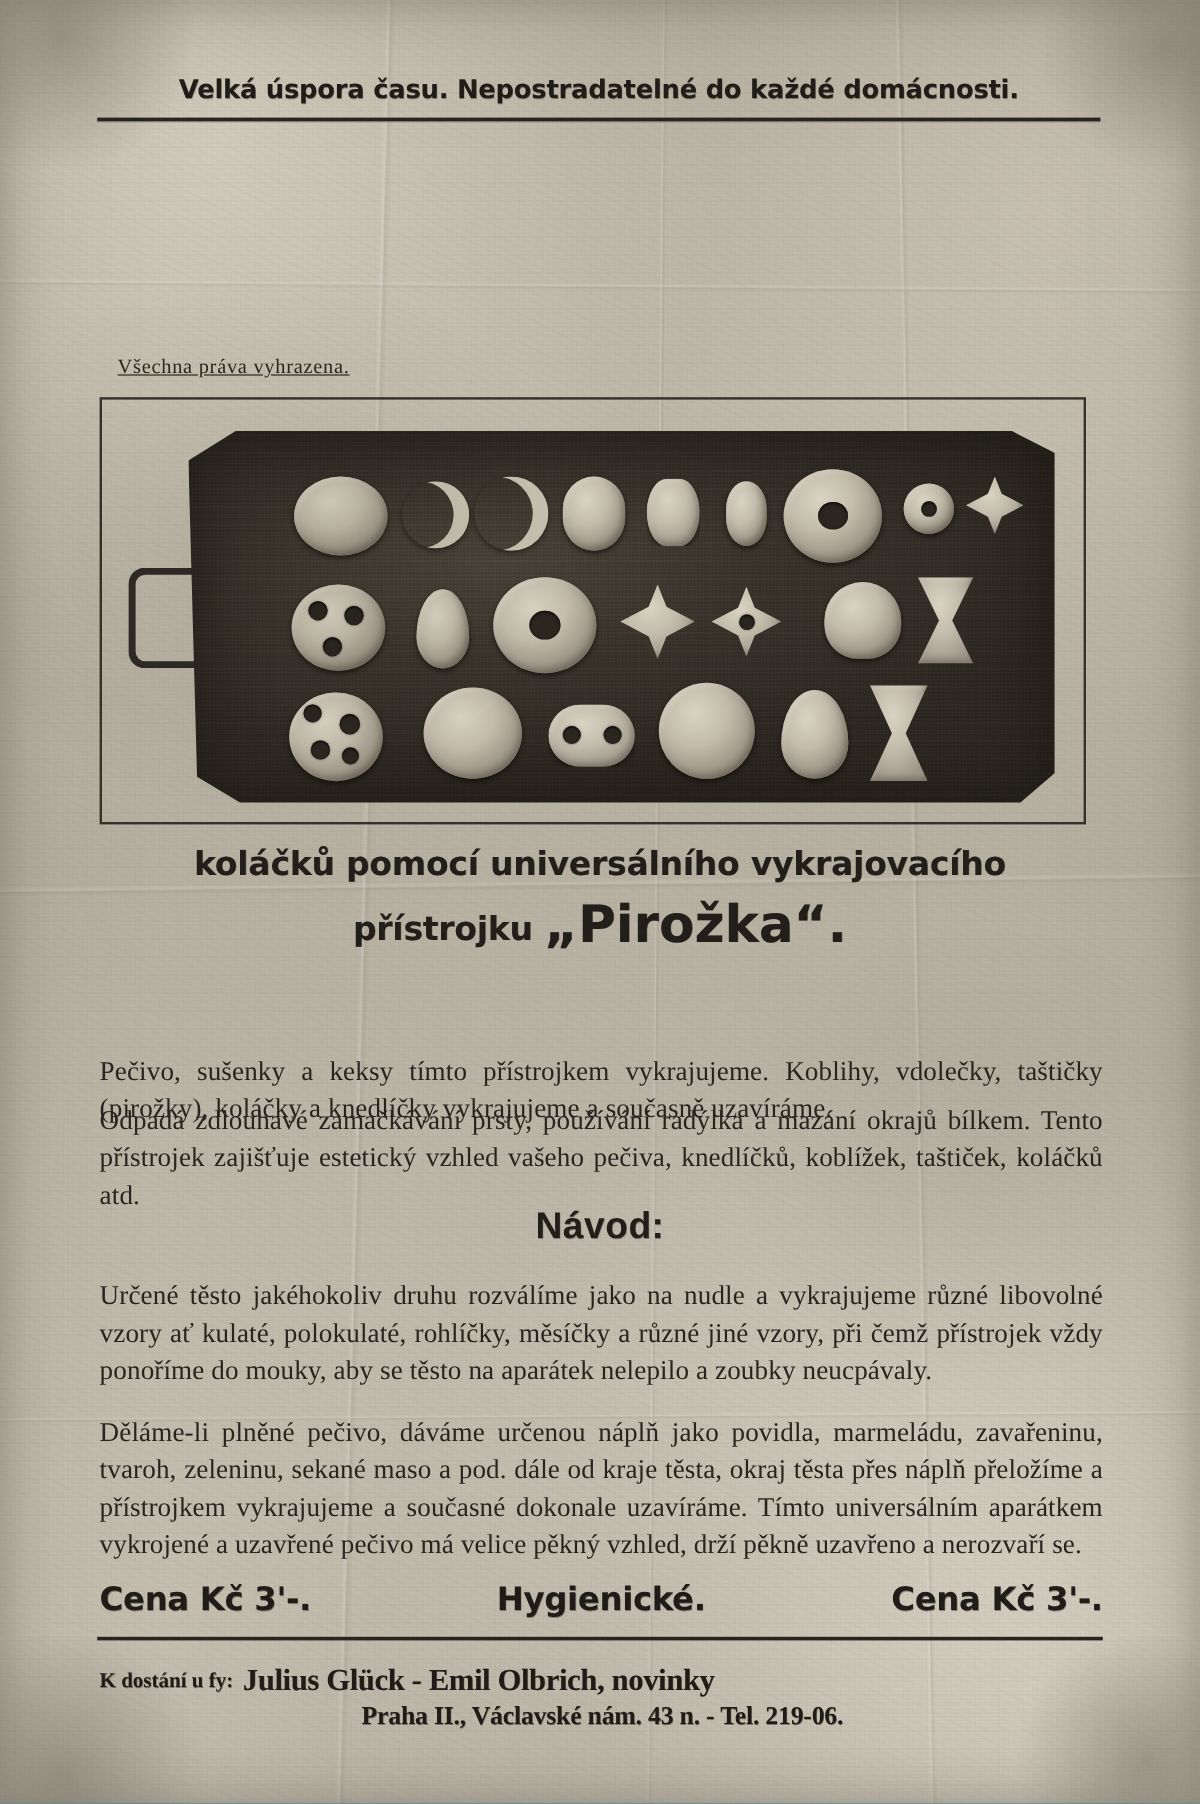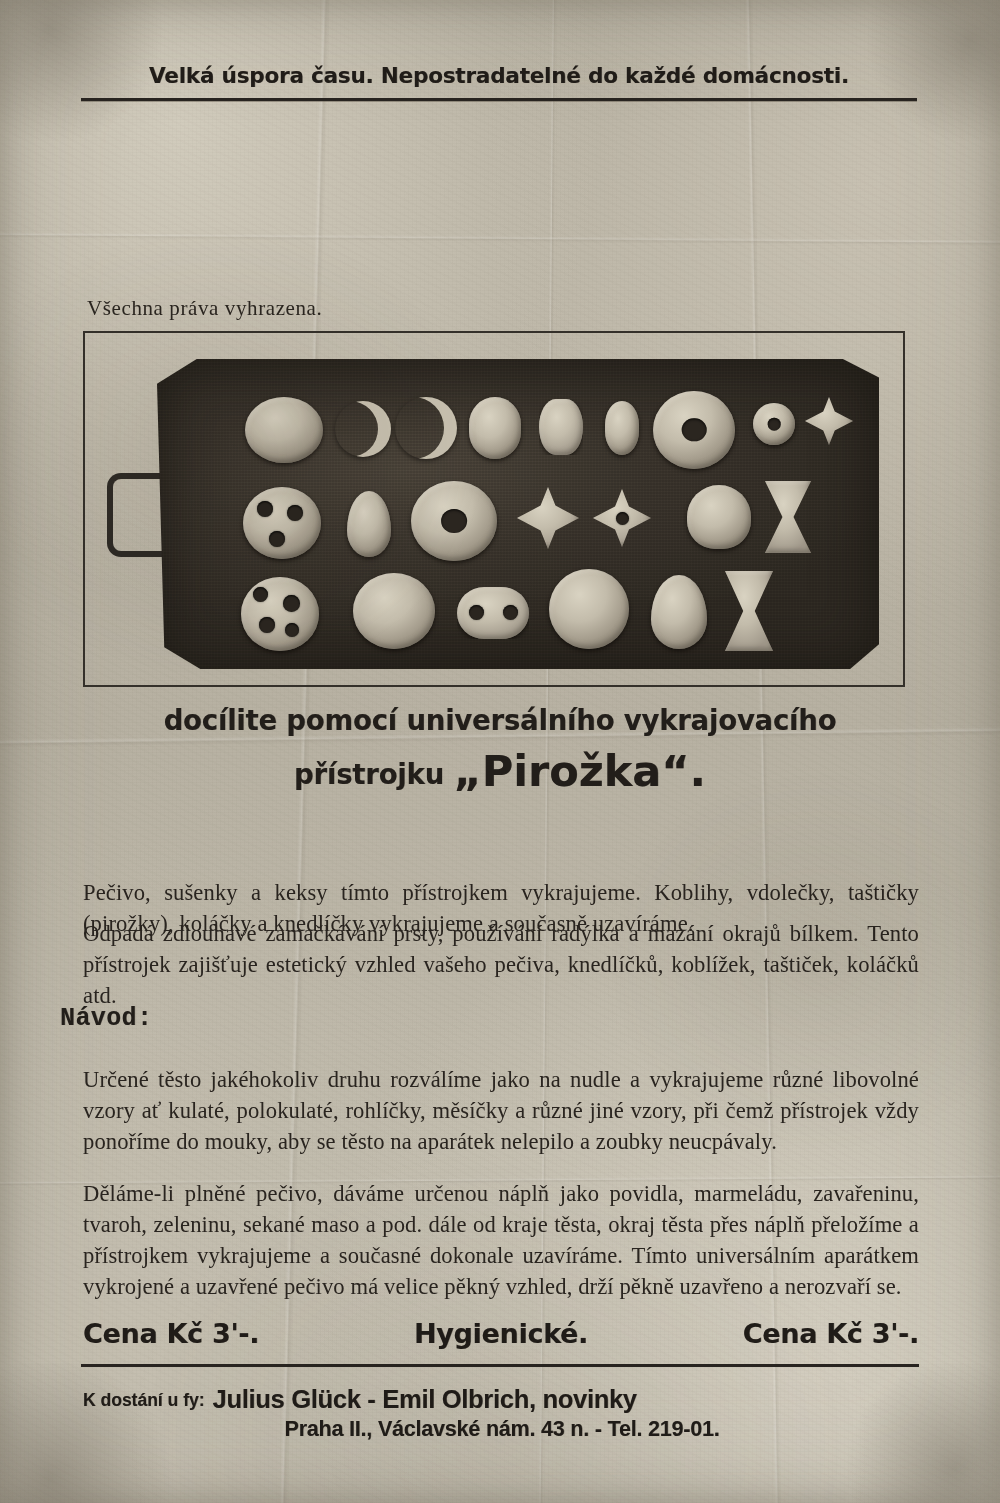--- a/index.html
+++ b/index.html
@@ -140,26 +140,27 @@
     letter-spacing: 1px;
     color: #201c18;
     text-shadow: .6px .5px 0 rgba(45,40,32,.5);
   }
   .headline .l1 { display: block; }
   .headline .l2 { display: block; margin-top: 6px; }
 
   
   .rights {
     position: absolute;
-    left: 87px;
+    left: 98px;
     top: 296px;
     font-family: "Liberation Serif", "DejaVu Serif", serif;
-    font-size: 21px;
+    font-size: 17px;
     letter-spacing: .6px;
     color: #2b2620;
+    text-decoration: underline;
   }
 
   
   .photo-frame {
     position: absolute;
     left: 83px;
     top: 331px;
     width: 822px;
     height: 356px;
     border: 2px solid #34302a;
@@ -316,24 +317,24 @@
   .bc-1 { top: 854px; }
   .bc-2 { top: 895px; }
   .bc-3 { top: 1041px; }
   .bc-4 { top: 1155px; }
 
   .navod {
     position: absolute;
     left: 60px;
     top: 1004px;
     width: 880px;
-    text-align: left;
-    font-family: Liberation Mono, monospace;
+    text-align: center;
+    font-family: Liberation Sans, sans-serif;
     font-weight: 700;
-    font-size: 25px;
+    font-size: 31px;
     letter-spacing: .4px;
     color: #221e1a;
     text-shadow: .4px .3px 0 rgba(45,40,32,.4);
   }
 
   
   .price-row {
     position: absolute;
     left: 83px;
     top: 1318px;
@@ -358,21 +359,21 @@
     height: 3px;
     background: #282420;
   }
 
   
   .vendor {
     position: absolute;
     left: 83px;
     top: 1385px;
     width: 838px;
-    font-family: Liberation Sans, sans-serif;
+    font-family: Liberation Serif, serif;
     font-weight: 700;
     color: #201c18;
     text-shadow: .45px .35px 0 rgba(45,40,32,.45);
   }
   .vendor .line1 {
     display: block;
     white-space: nowrap;
     font-size: 25.5px;
     letter-spacing: -.3px;
   }
@@ -477,21 +478,21 @@
           </div>
           <div class="pastry p-round" style="left:392px; top:210px; width:80px;  height:80px;"></div>
           <div class="pastry p-halfmoon" style="left:494px; top:216px; width:56px;  height:74px;"></div>
           <div class="pastry p-hour" style="left:568px; top:212px; width:48px;  height:80px;"></div>
         </div>
 
       </div>
     </div>
 
     <div class="subhead">
-      <span>docílite pomocí universálního vykrajovacího</span>
+      <span>koláčků pomocí universálního vykrajovacího</span>
       <span class="brandline">
         <span>přístrojku</span>
         <span class="brand">„Pirožka“.</span>
       </span>
     </div>
 
     <p class="body-copy bc-1">Pečivo, sušenky a keksy tímto přístrojkem vykrajujeme. Koblihy, vdolečky, taštičky (pirožky), koláčky a knedlíčky vykrajujeme a současně uzavíráme.</p>
     <p class="body-copy bc-2">Odpadá zdlouhavé zamačkávání prsty, používání radýlka a mazání okrajů bílkem. Tento přístrojek zajišťuje estetický vzhled vašeho pečiva, knedlíčků, koblížek, taštiček, koláčků atd.</p>
 
     <div class="navod">Návod:</div>
@@ -504,21 +505,21 @@
       <span>Hygienické.</span>
       <span>Cena Kč 3'-.</span>
     </div>
 
     <div class="foot-rule"></div>
 
     <div class="vendor">
       <span class="line1">
         <span class="prefix">K dostání u fy:</span><span>Julius Glück - Emil Olbrich, novinky</span>
       </span>
-      <span class="line2">Praha II., Václavské nám. 43 n. - Tel. 219-01.</span>
+      <span class="line2">Praha II., Václavské nám. 43 n. - Tel. 219-06.</span>
     </div>
 
   </div>
 
   <div class="edge-shadow"></div>
   <div class="corner-fade cf-tl"></div>
   <div class="corner-fade cf-tr"></div>
   <div class="corner-fade cf-bl"></div>
   <div class="corner-fade cf-br"></div>
   <div class="ink-fade"></div>

